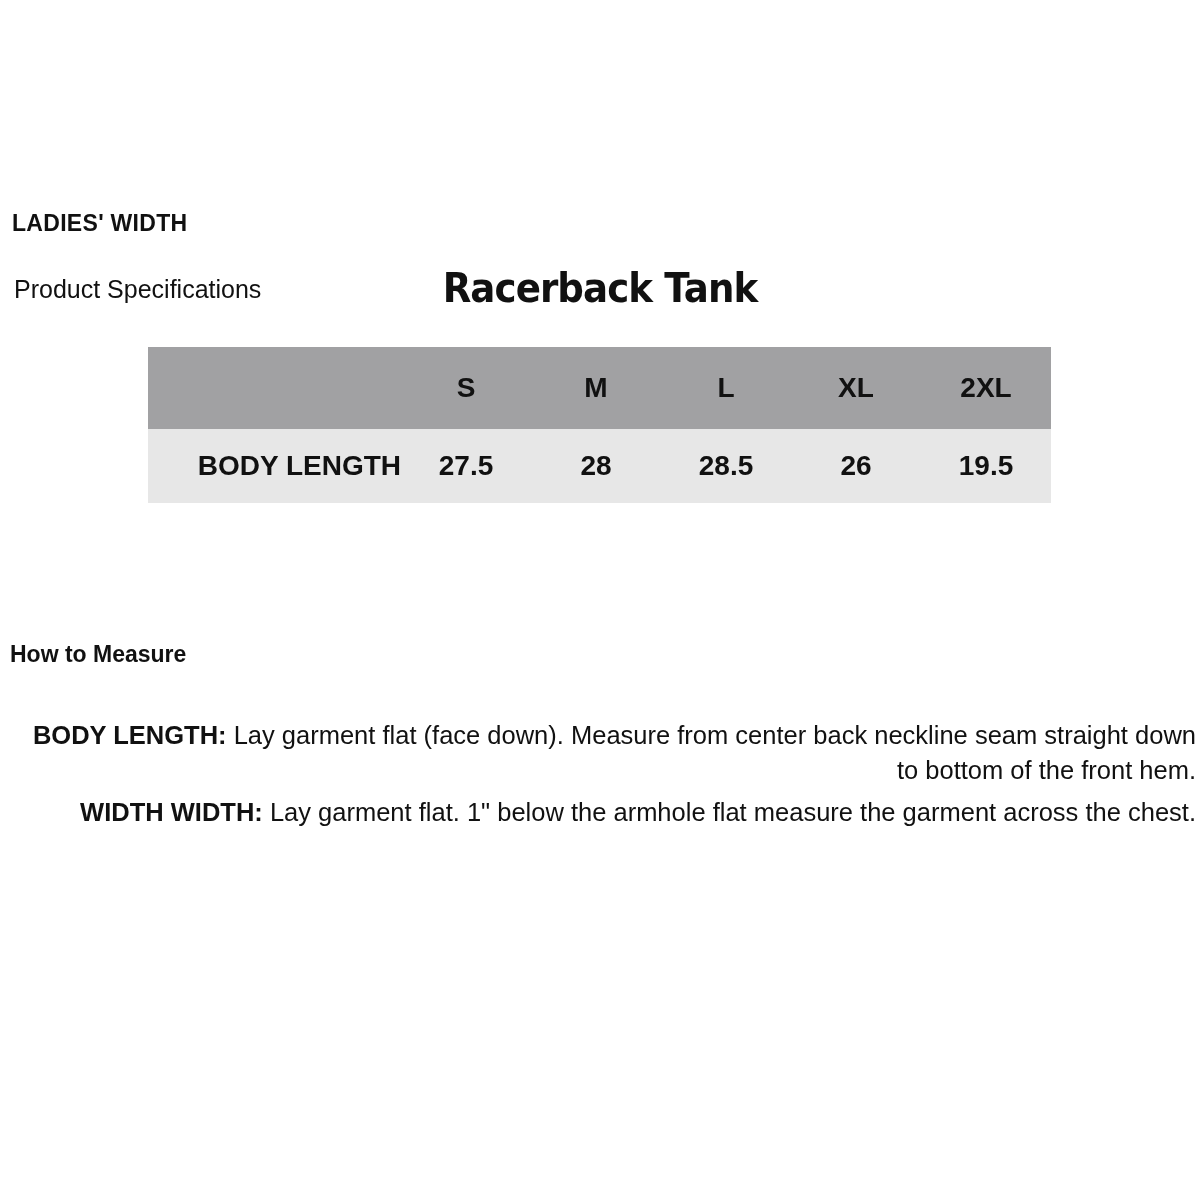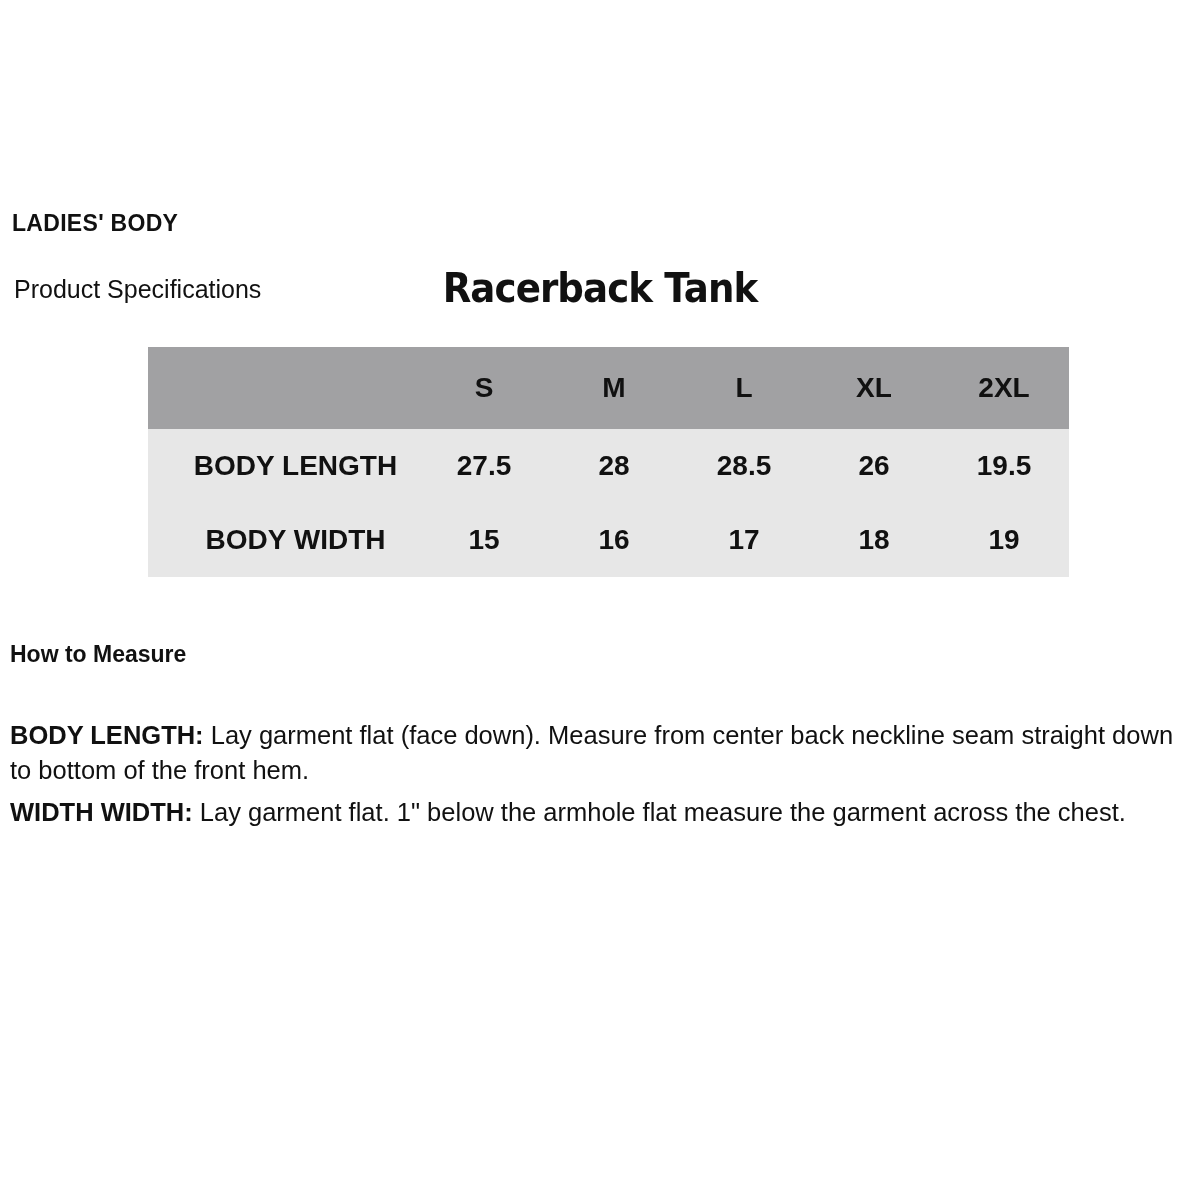--- a/index.html
+++ b/index.html
@@ -44,43 +44,43 @@
     font-weight: bold;
     font-size: 28px;
     text-align: center;
     padding: 0;
     white-space: nowrap;
   }
   .spec-table thead th { height: 82px; }
   .spec-table tbody td { height: 74px; }
   .spec-table .label-col {
     width: 247px;
-    text-align: center;
-    padding-left: 24px;
+    text-align: right;
+    padding-left: 6px;
   }
   .spec-table .size-col { width: 130px; }
 
   .how-heading {
     left: 10px; top: 641px;
     font-size: 23px; font-weight: bold;
     white-space: nowrap;
   }
   .measure-block {
     left: 10px; top: 718px;
     width: 1186px;
     font-size: 25.5px;
     line-height: 35px;
   }
-  .measure-block p { margin: 0 0 7px 0; }
+  .measure-block p { margin: 0 0 7px 0; text-align: right; }
   .measure-term { font-weight: bold; }
 </style>
 </head>
 <body style="color: rgb(17, 17, 17);">
 
-<div class="abs brand-line">LADIES' BODY</div>
+<div class="abs brand-line">LADIES' WIDTH</div>
 
 <div class="abs section-title">Product Specifications</div>
 
 <div class="abs product-name">Racerback Tank</div>
 
 <table class="abs spec-table">
   <thead style="background: rgb(161, 161, 163);">
     <tr>
       <th class="label-col"></th>
       <th class="size-col">S</th>
@@ -92,28 +92,20 @@
   </thead>
   <tbody style="background: rgb(231, 231, 231);">
     <tr>
       <td class="label-col">BODY LENGTH</td>
       <td>27.5</td>
       <td>28</td>
       <td>28.5</td>
       <td>26</td>
       <td>19.5</td>
     </tr>
-    <tr>
-      <td class="label-col">BODY WIDTH</td>
-      <td>15</td>
-      <td>16</td>
-      <td>17</td>
-      <td>18</td>
-      <td>19</td>
-    </tr>
   </tbody>
 </table>
 
 <div class="abs how-heading">How to Measure</div>
 
 <div class="abs measure-block">
   <p><span class="measure-term">BODY LENGTH:</span><span> Lay garment flat (face down). Measure from center back neckline seam straight down to bottom of the front hem.</span></p>
   <p><span class="measure-term">WIDTH WIDTH:</span><span> Lay garment flat. 1" below the armhole flat measure the garment across the chest.</span></p>
 </div>
 

